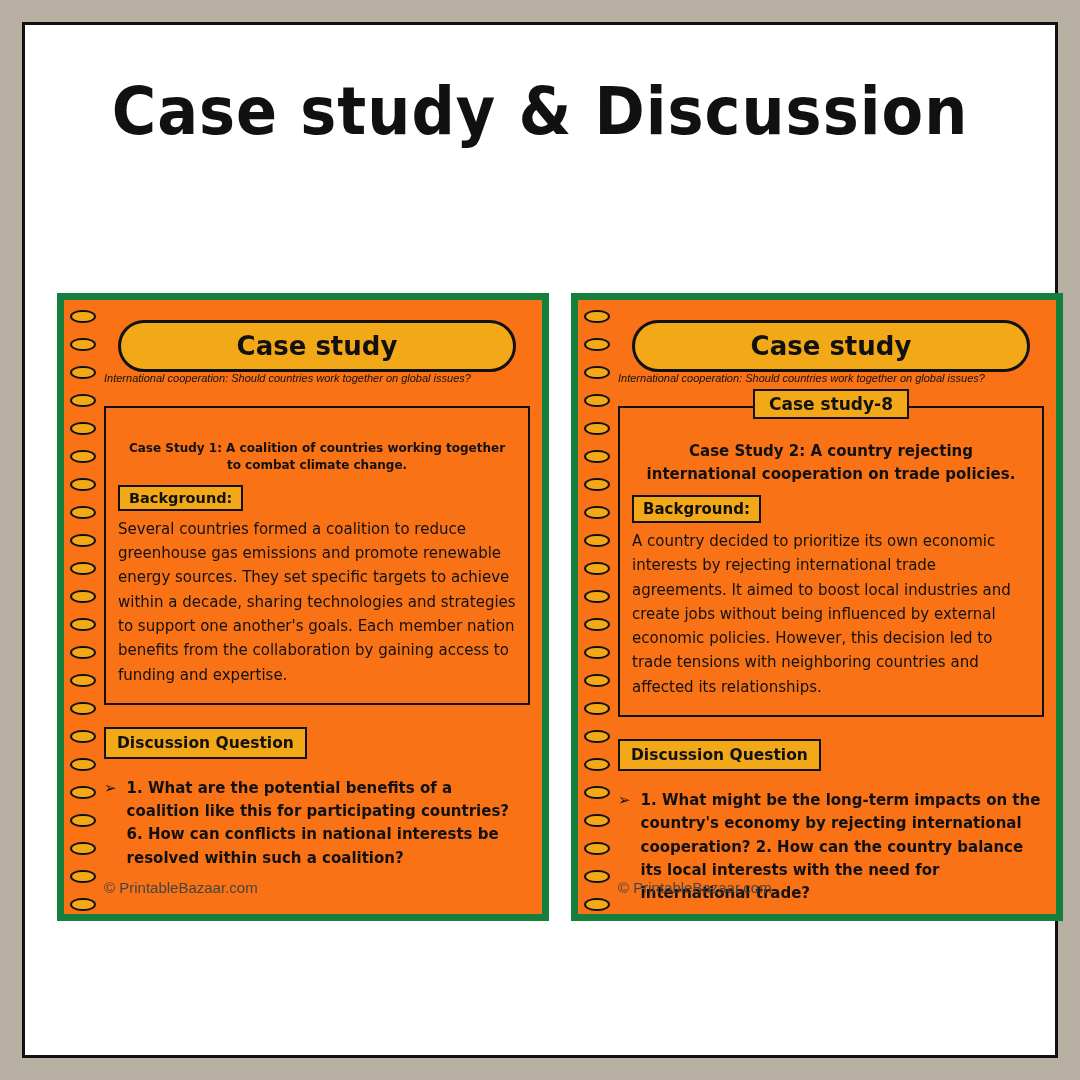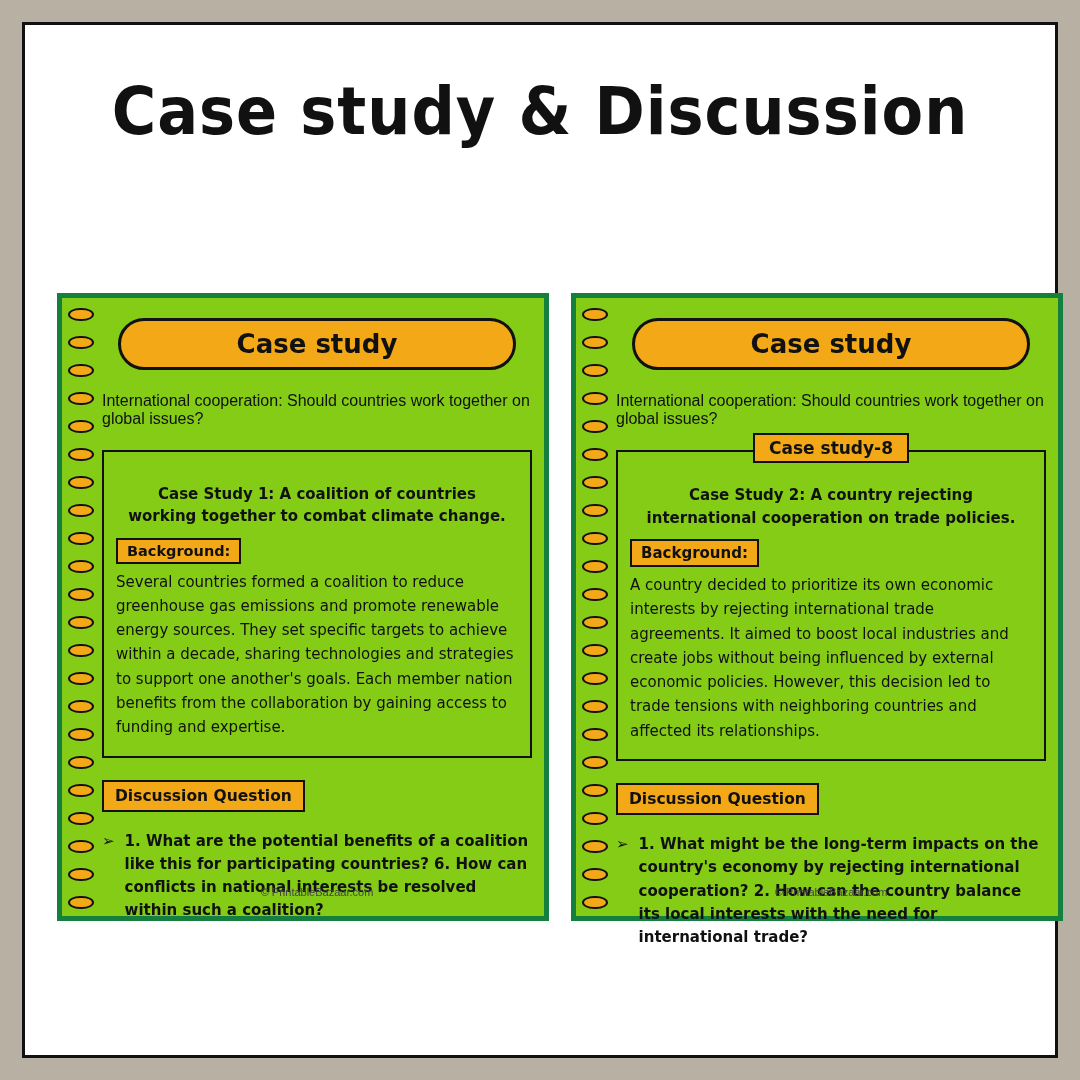--- a/index.html
+++ b/index.html
@@ -37,22 +37,22 @@
     font-stretch: condensed;
     transform: scaleX(1.02);
   }
 
   
   .sheet {
     position: absolute;
     top: 268px;
     width: 492px;
     height: 628px;
-    border: 5px solid #15803d;
-    background: #84cc16;
+    border: 7px solid #15803d;
+    background: #f97316;
     box-sizing: border-box;
   }
   .sheet-left  { left: 32px; }
   .sheet-right { left: 546px; }
 
   .spiral {
     position: absolute;
     left: 6px;
     top: 10px;
     width: 26px;
@@ -88,24 +88,24 @@
     display: flex;
     align-items: center;
     justify-content: center;
     font-size: 26px;
     font-weight: bold;
     color: #111111;
     font-family: "DejaVu Sans", sans-serif;
   }
 
   .subtitle {
-    margin-top: 22px;
-    font-size: 16px;
+    font-size: 11px;
     color: #111111;
     font-family: "Liberation Sans", sans-serif;
+    font-style: italic;
   }
 
   .casebox {
     position: relative;
     margin-top: 22px;
     border: 2.5px solid #111111;
     box-sizing: border-box;
     padding: 26px 12px 16px 12px;
   }
   .casebox.tall { min-height: 228px; }
@@ -118,21 +118,21 @@
     background: #f3a818;
     border: 2.5px solid #111111;
     padding: 3px 14px;
     font-size: 17px;
     font-weight: bold;
     color: #111111;
     white-space: nowrap;
   }
   .case-head {
     text-align: center;
-    font-size: 15px;
+    font-size: 12px;
     font-weight: bold;
     color: #111111;
     line-height: 1.45;
     margin: 6px 6px 4px 6px;
   }
   .case-head.big {
     font-size: 15px;
     line-height: 1.5;
   }
 
@@ -182,22 +182,22 @@
     font-size: 15px;
     line-height: 1.55;
     color: #111111;
     font-weight: bold;
   }
   .footer {
     position: absolute;
     left: 0;
     right: 0;
     bottom: 6px;
-    text-align: center;
-    font-size: 11px;
+    text-align: left;
+    font-size: 15px;
     color: #444444;
     font-family: "Liberation Sans", sans-serif;
   }
 </style>
 </head>
 <body>
 
 <div class="page">
 
   <div class="title">Case study &amp; Discussion</div>

